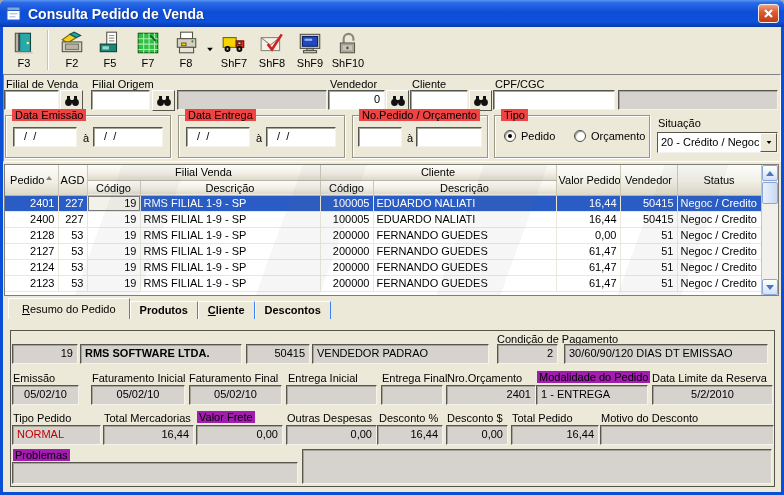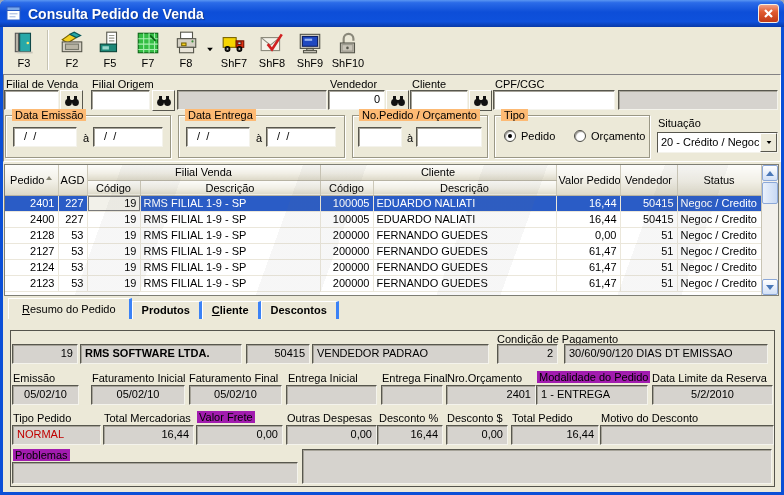--- a/index.html
+++ b/index.html
@@ -38,21 +38,21 @@
     box-shadow:inset 1px 1px 0 #A6A399;}
   .inp{background:#FFFFFF;}
   .fld{background:#D6D3CE;}
   .num{text-align:right;}.ctr{text-align:center;}
   .bold{font-weight:bold;}
   .red{color:#C00000;}
   .binoc{position:absolute;width:23px;height:21px;background:#ECE9D8;
     border:1px solid;border-color:#FFFFFF #58574E #58574E #FFFFFF;
     display:flex;align-items:center;justify-content:center;}
   .grp{position:absolute;border:1px solid #9A9785;box-shadow:1px 1px 0 #FFFFFF, inset 1px 1px 0 #FFFFFF;}
-  .legend{position:absolute;top:-7px;left:6px;background:#fdba74;padding:0 3px;line-height:12px;white-space:nowrap;}
+  .legend{position:absolute;top:-7px;left:6px;background:#ef4444;padding:0 3px;line-height:12px;white-space:nowrap;}
   .radio-wrap{position:absolute;display:flex;align-items:center;gap:5px;}
   .radio{width:12px;height:12px;border-radius:50%;background:#fff;border:1px solid #4A4A44;
     box-shadow:inset 1px 1px 1px #9B9890;position:relative;display:inline-block;}
   .radio.on::after{content:"";position:absolute;left:3px;top:3px;width:4px;height:4px;border-radius:50%;background:#000;}
   .combo{position:absolute;left:657px;top:132px;width:121px;height:21px;background:#fff;
     border:1px solid;border-color:#58574E #F4F3EC #F4F3EC #58574E;}
   .combo .ctext{position:absolute;left:3px;top:1px;right:18px;line-height:17px;white-space:nowrap;overflow:hidden;}
   .combo .cbtn{position:absolute;right:0;top:0;width:17px;height:19px;background:#ECE9D8;
     border:1px solid;border-color:#FFF #58574E #58574E #FFF;display:flex;align-items:center;justify-content:center;}
   
@@ -74,21 +74,21 @@
   .sbtn{position:absolute;left:0;width:16px;height:16px;background:linear-gradient(180deg,#FFFFFF,#D2E0F6);
     border:1px solid #8CA8D8;border-radius:2px;display:flex;align-items:center;justify-content:center;}
   .sup{top:0;} .sdown{bottom:0;}
   .sthumb{position:absolute;left:0;top:17px;width:16px;height:22px;background:linear-gradient(90deg,#EAF1FC,#C8D9F4);
     border:1px solid #8CA8D8;border-radius:2px;}
   .tri-up-s{width:0;height:0;border-left:4px solid transparent;border-right:4px solid transparent;border-bottom:5px solid #4A78B8;}
   .tri-down-s{width:0;height:0;border-left:4px solid transparent;border-right:4px solid transparent;border-top:5px solid #4A78B8;}
   
   .tabstrip{position:absolute;left:8px;top:298px;height:21px;display:flex;align-items:flex-end;}
   .tab{height:18px;line-height:17px;padding:0 9px;background:#ECE9D8;font-weight:bold;
-    border-top:1px solid #FFF;border-left:1px solid #FFF;border-right:3px solid #3b82f6;}
+    border-top:1px solid #FFF;border-left:1px solid #FFF;border-right:1px solid #3b82f6;}
   .tab.active{height:21px;line-height:20px;font-weight:normal;padding:0 13px;}
   .hot{text-decoration:underline;}
   
   .frame{position:absolute;left:10px;top:330px;width:765px;height:157px;border:1px solid #55544C;}
   .bigbox{position:absolute;left:302px;top:449px;width:470px;height:35px;background:#D6D3CE;
     border:1px solid;border-color:#58574E #F4F3EC #F4F3EC #58574E;box-shadow:inset 1px 1px 0 #A6A399;}
 </style>
 </head>
 <body>
 

